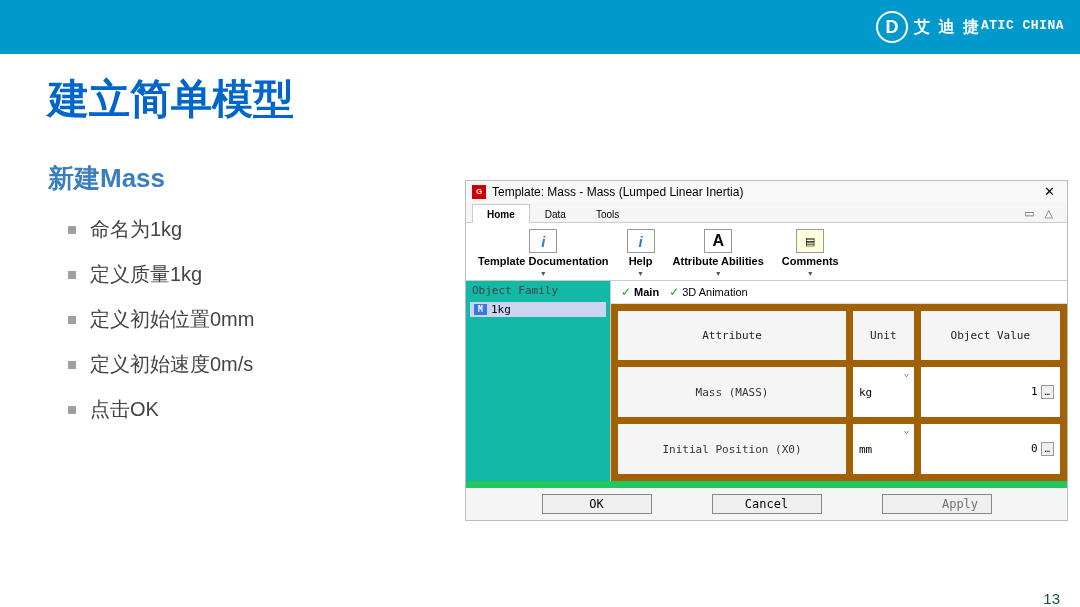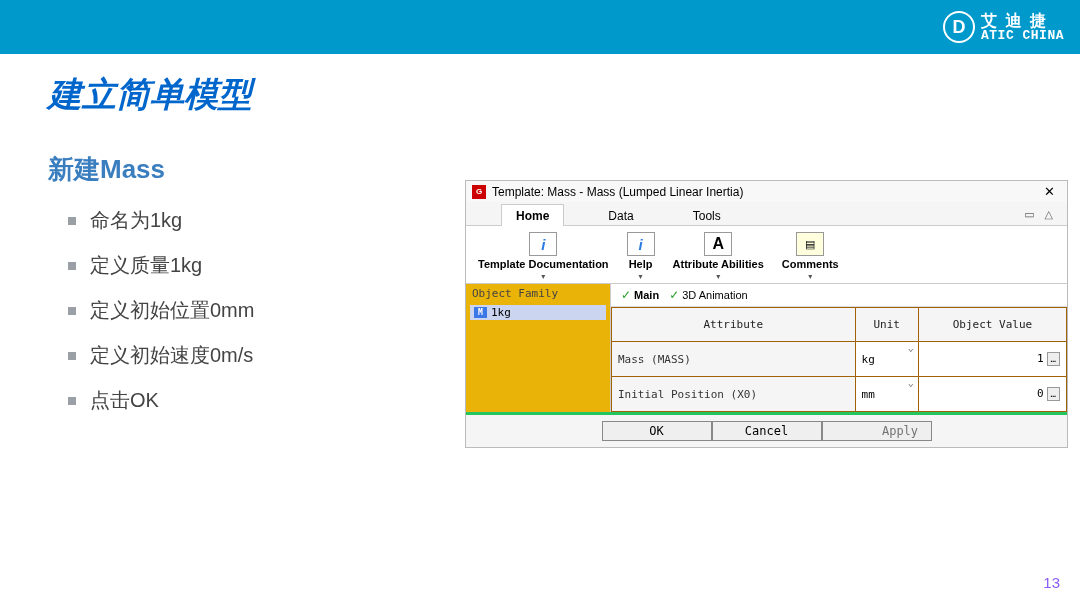--- a/index.html
+++ b/index.html
@@ -30,29 +30,28 @@
       height: 32px;
       border: 2.5px solid #fff;
       border-radius: 50%;
       display: flex;
       align-items: center;
       justify-content: center;
       font-weight: bold;
       font-size: 18px;
     }
     .logo-mark span { line-height: 1; }
-    .logo-text { display: flex; flex-direction: column; line-height: 1; }
+    .logo-text { display: flex; line-height: 1; }
     .logo-cn { font-size: 16px; font-weight: bold; letter-spacing: 2px; }
     .logo-en { font-size: 13px; font-weight: bold; letter-spacing: 0.5px; font-family: Liberation Mono, monospace; }
     .slide-title {
       color: #0066cc;
-      font-size: 34px;
+      font-size: 41px;
       font-weight: bold;
       margin: 18px 0 0 48px;
-      font-style: italic;
     }
     .section-title {
       color: #3a7ebf;
       font-size: 26px;
       margin: 34px 0 0 48px;
       font-weight: 700;
     }
     .bullets {
       margin: 20px 0 0 68px;
       list-style: none;
@@ -67,23 +66,23 @@
     }
     .bullets li::before {
       content: '';
       width: 8px;
       height: 8px;
       background: #9aa0a6;
     }
     .page-num {
       position: absolute;
       right: 20px;
-      bottom: 16px;
+      bottom: 0;
       font-size: 15px;
-      color: #8b5cf6;
+      color: #14532d;
       text-align: right;
     }
 
     
     .dialog {
       position: absolute;
       left: 465px;
       top: 180px;
       width: 603px;
       background: #f5f5f5;
@@ -107,25 +106,24 @@
     .close-x { font-size: 13px; padding: 0 6px; cursor:pointer; }
     .tab-row {
       display: flex;
       align-items: center;
       padding: 2px 6px 0 6px;
       border-bottom: 1px solid #ccc;
       gap: 0;
     }
     .tab {
       padding: 4px 14px 3px;
-      font-size: 12px;
+      font-size: 10px;
       border: 1px solid transparent;
       border-bottom: none;
       margin-bottom: -1px;
-      margin-left: 29px;
     }
     .tab.active {
       background: #fff;
       border-color: #ccc;
       font-weight: 600;
     }
     .tab-row-right { flex:1; display:flex; justify-content:flex-end; gap:10px; padding-right:8px; color:#666; font-size:11px; }
     .ribbon {
       display: flex;
       background: #fff;
@@ -144,21 +142,21 @@
     .ribbon-icon.letter { color:#000; font-size:16px; font-weight:bold; }
     .ribbon-icon.notes { background:#ffd; }
     .ribbon-label { font-size: 11px; font-weight: 600; }
     .ribbon-arrow { font-size: 8px; color:#555; }
     .workarea {
       display: flex;
       min-height: 106px;
     }
     .tree-panel {
       width: 145px;
-      background: #eab308;
+      background: #14b8a6;
       border-right: 1px solid #ccc;
       font-family: "MS Sans Serif", monospace;
       font-size: 11px;
     }
     .tree-header { padding: 3px 6px; color:#444; font-family: monospace; }
     .tree-item {
       margin: 2px 4px;
       padding: 1px 4px;
       display: flex; align-items:center; gap:4px;
     }
@@ -175,33 +173,33 @@
     }
     .subtab { display:flex; align-items:center; gap:3px; font-size:11px; }
     .check { color:#2a9d2a; font-size:12px; }
     .prop-table {
       width: 100%;
       border-collapse: collapse;
       font-family: "MS Sans Serif", monospace;
       font-size: 11px;
     }
     .prop-table th, .prop-table td {
-      border: 1px solid #a16207;
-      padding: 10px 6px;
+      border: 7px solid #a16207;
+      padding: 18px 6px;
       background: #fff;
     }
     .prop-table th { background: #f5f5f5; font-weight: 400; text-align:center; color:#222; font-family: "SimSun", monospace; }
-    .prop-table td:first-child { text-align:left; background:#f5f5f5; color:#333; }
+    .prop-table td:first-child { text-align:center; background:#f5f5f5; color:#333; }
     .unit-cell { position:relative; }
     .unit-cell::after { content:'⌄'; position:absolute; right:4px; top:0; font-size:10px; color:#666; }
     .value-cell { text-align:right; }
     .dots-btn { display:inline-block; border:1px solid #999; background:#eee; padding:0 3px; margin-left:3px; font-size:9px; line-height:12px; }
     .dialog-buttons {
-      display:flex; justify-content:center; 
-      padding: 6px 0; border-top:3px solid #22c55e; background:#f5f5f5;
+      display:flex; justify-content:center; gap:60px;
+      padding: 6px 0; border-top:7px solid #22c55e; background:#f5f5f5;
     }
     .dialog-btn {
       width: 110px; text-align:center; padding:2px 0;
       border:1px solid #888; background:#efefef;
       font-family: "SimSun", monospace; font-size: 12px;
     }
     .dialog-btn.disabled { color:#737373;padding-left:47px; }
   </style>
 </head>
 <body>

